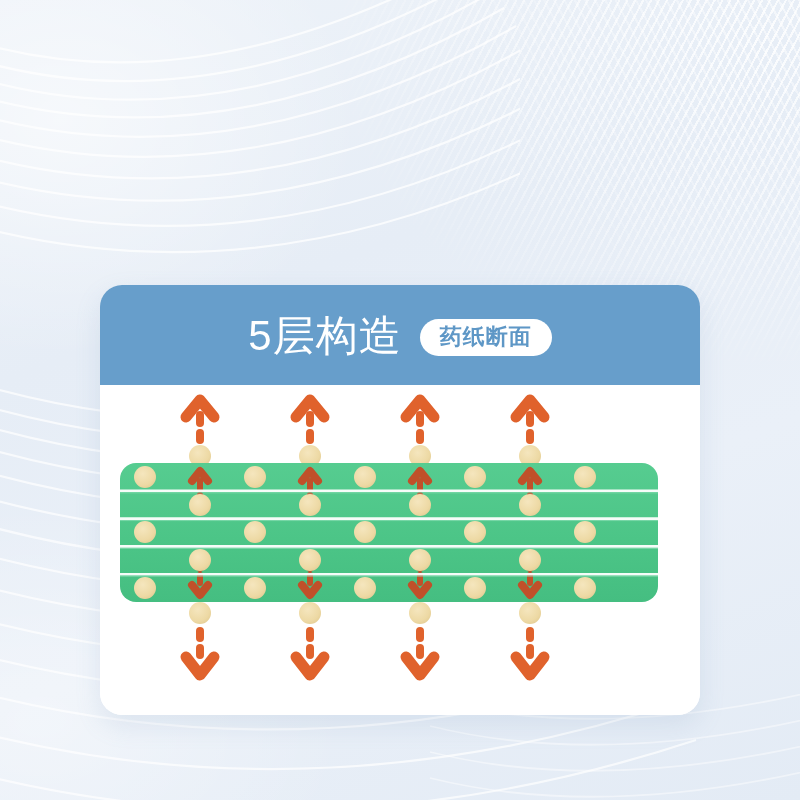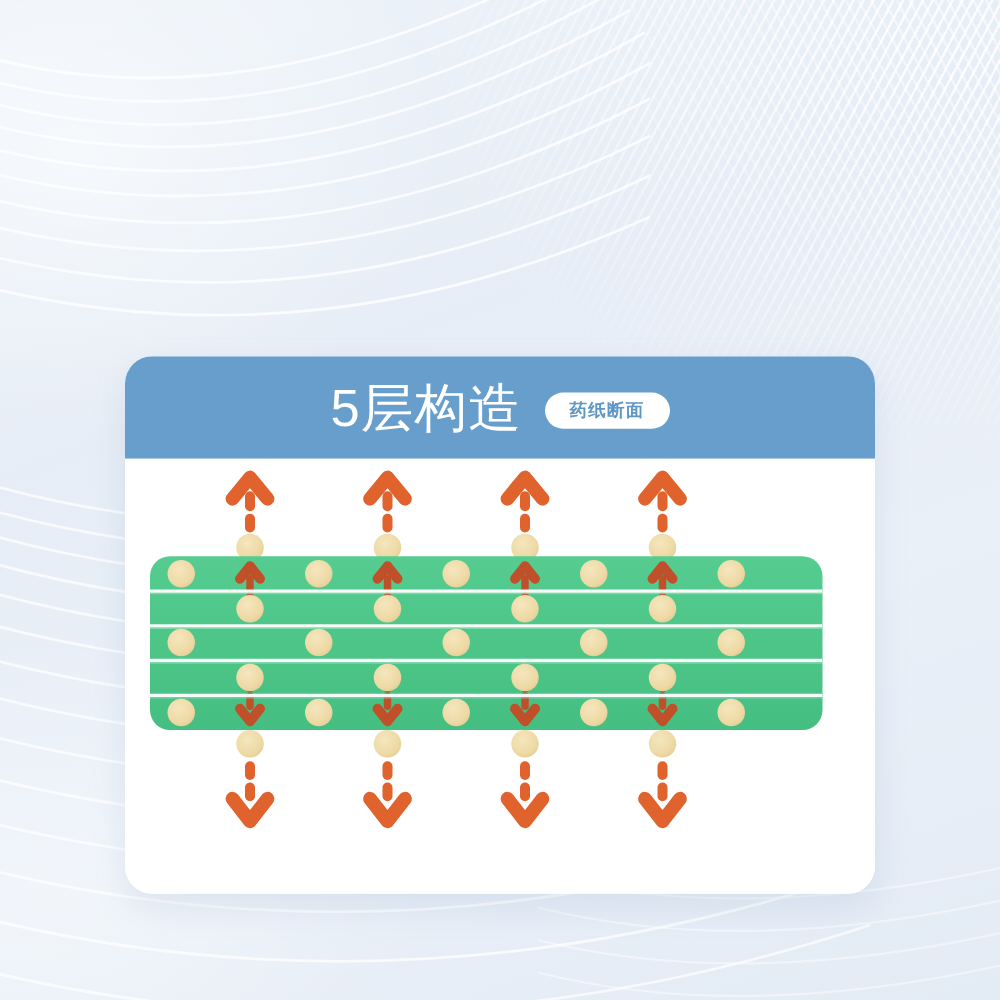--- a/index.html
+++ b/index.html
@@ -79,39 +79,39 @@
     top: 285px;
     width: 600px;
     height: 430px;
     border-radius: 22px;
     background: #ffffff;
     box-shadow: 0 10px 26px rgba(120,150,185,0.16);
     overflow: hidden;
   }
   .card-header {
     position: relative;
-    height: 82px;
+    height: 100px;
     background: #679ECB;
     display: flex;
     align-items: center;
     justify-content: center;
     gap: 18px;
   }
   .card-title {
     color: #ffffff;
     font-size: 42px;
     font-weight: 400;
     letter-spacing: 1px;
     line-height: 1;
     margin-top: 2px;
   }
   .card-badge {
     background: #ffffff;
     color: #5E97C6;
-    font-size: 14px;
+    font-size: 22px;
     font-weight: 700;
     letter-spacing: 1px;
     padding: 7px 20px 8px 20px;
     border-radius: 999px;
     line-height: 1;
     margin-top: 4px;
   }
 
   .card-body {
     position: relative;

